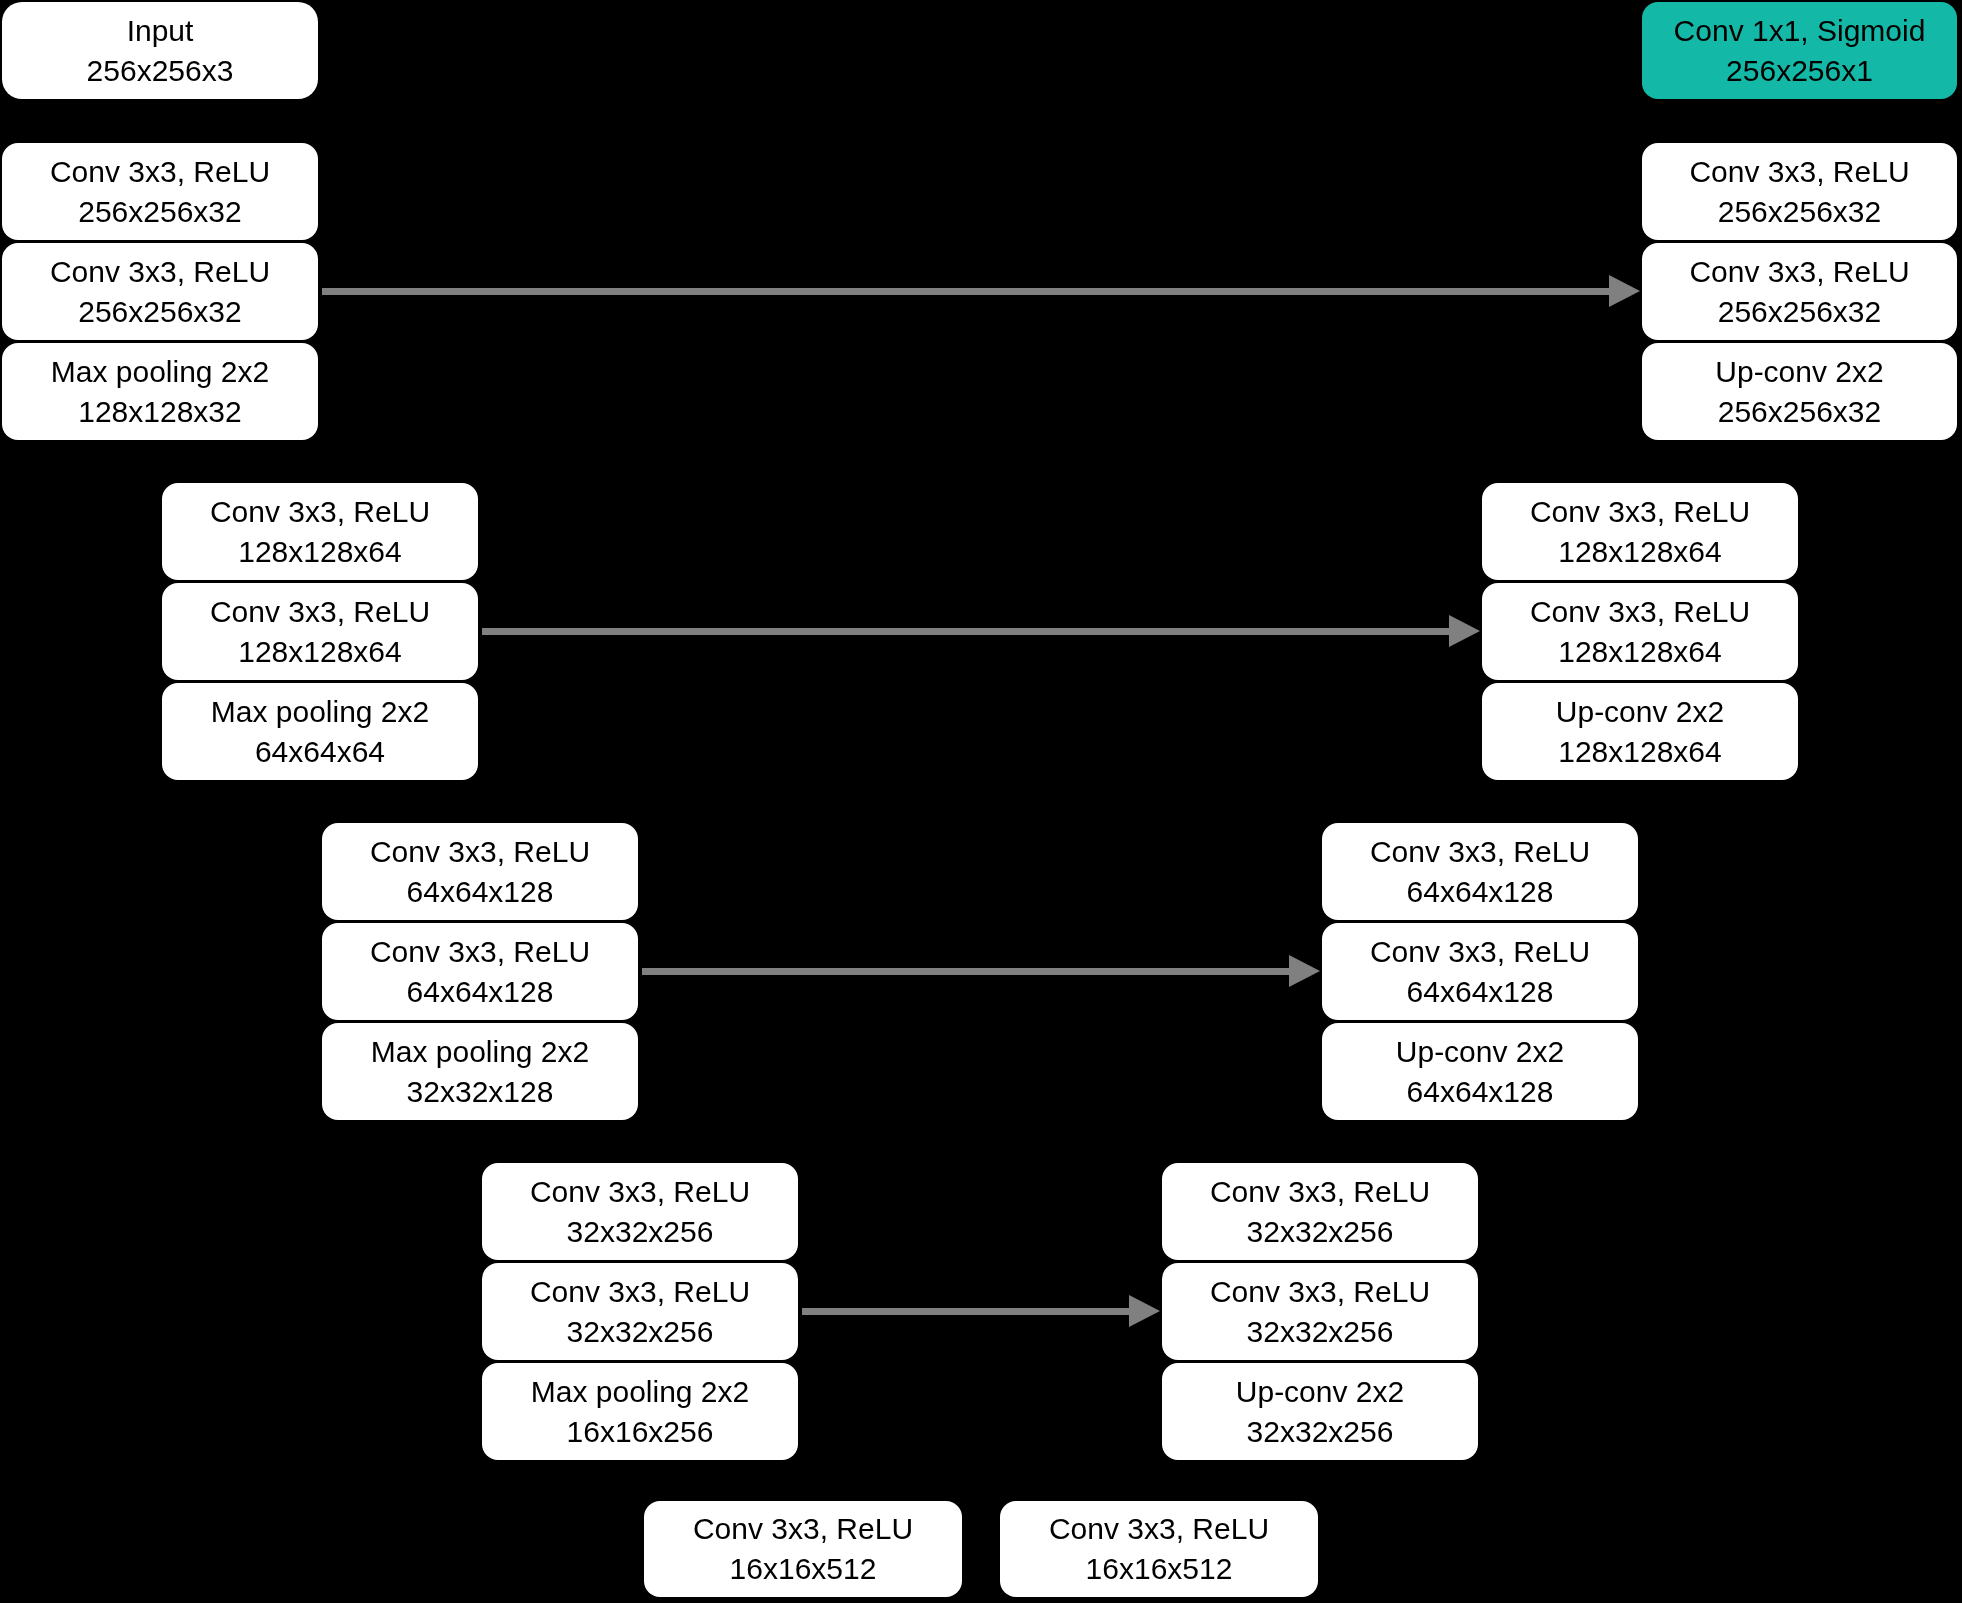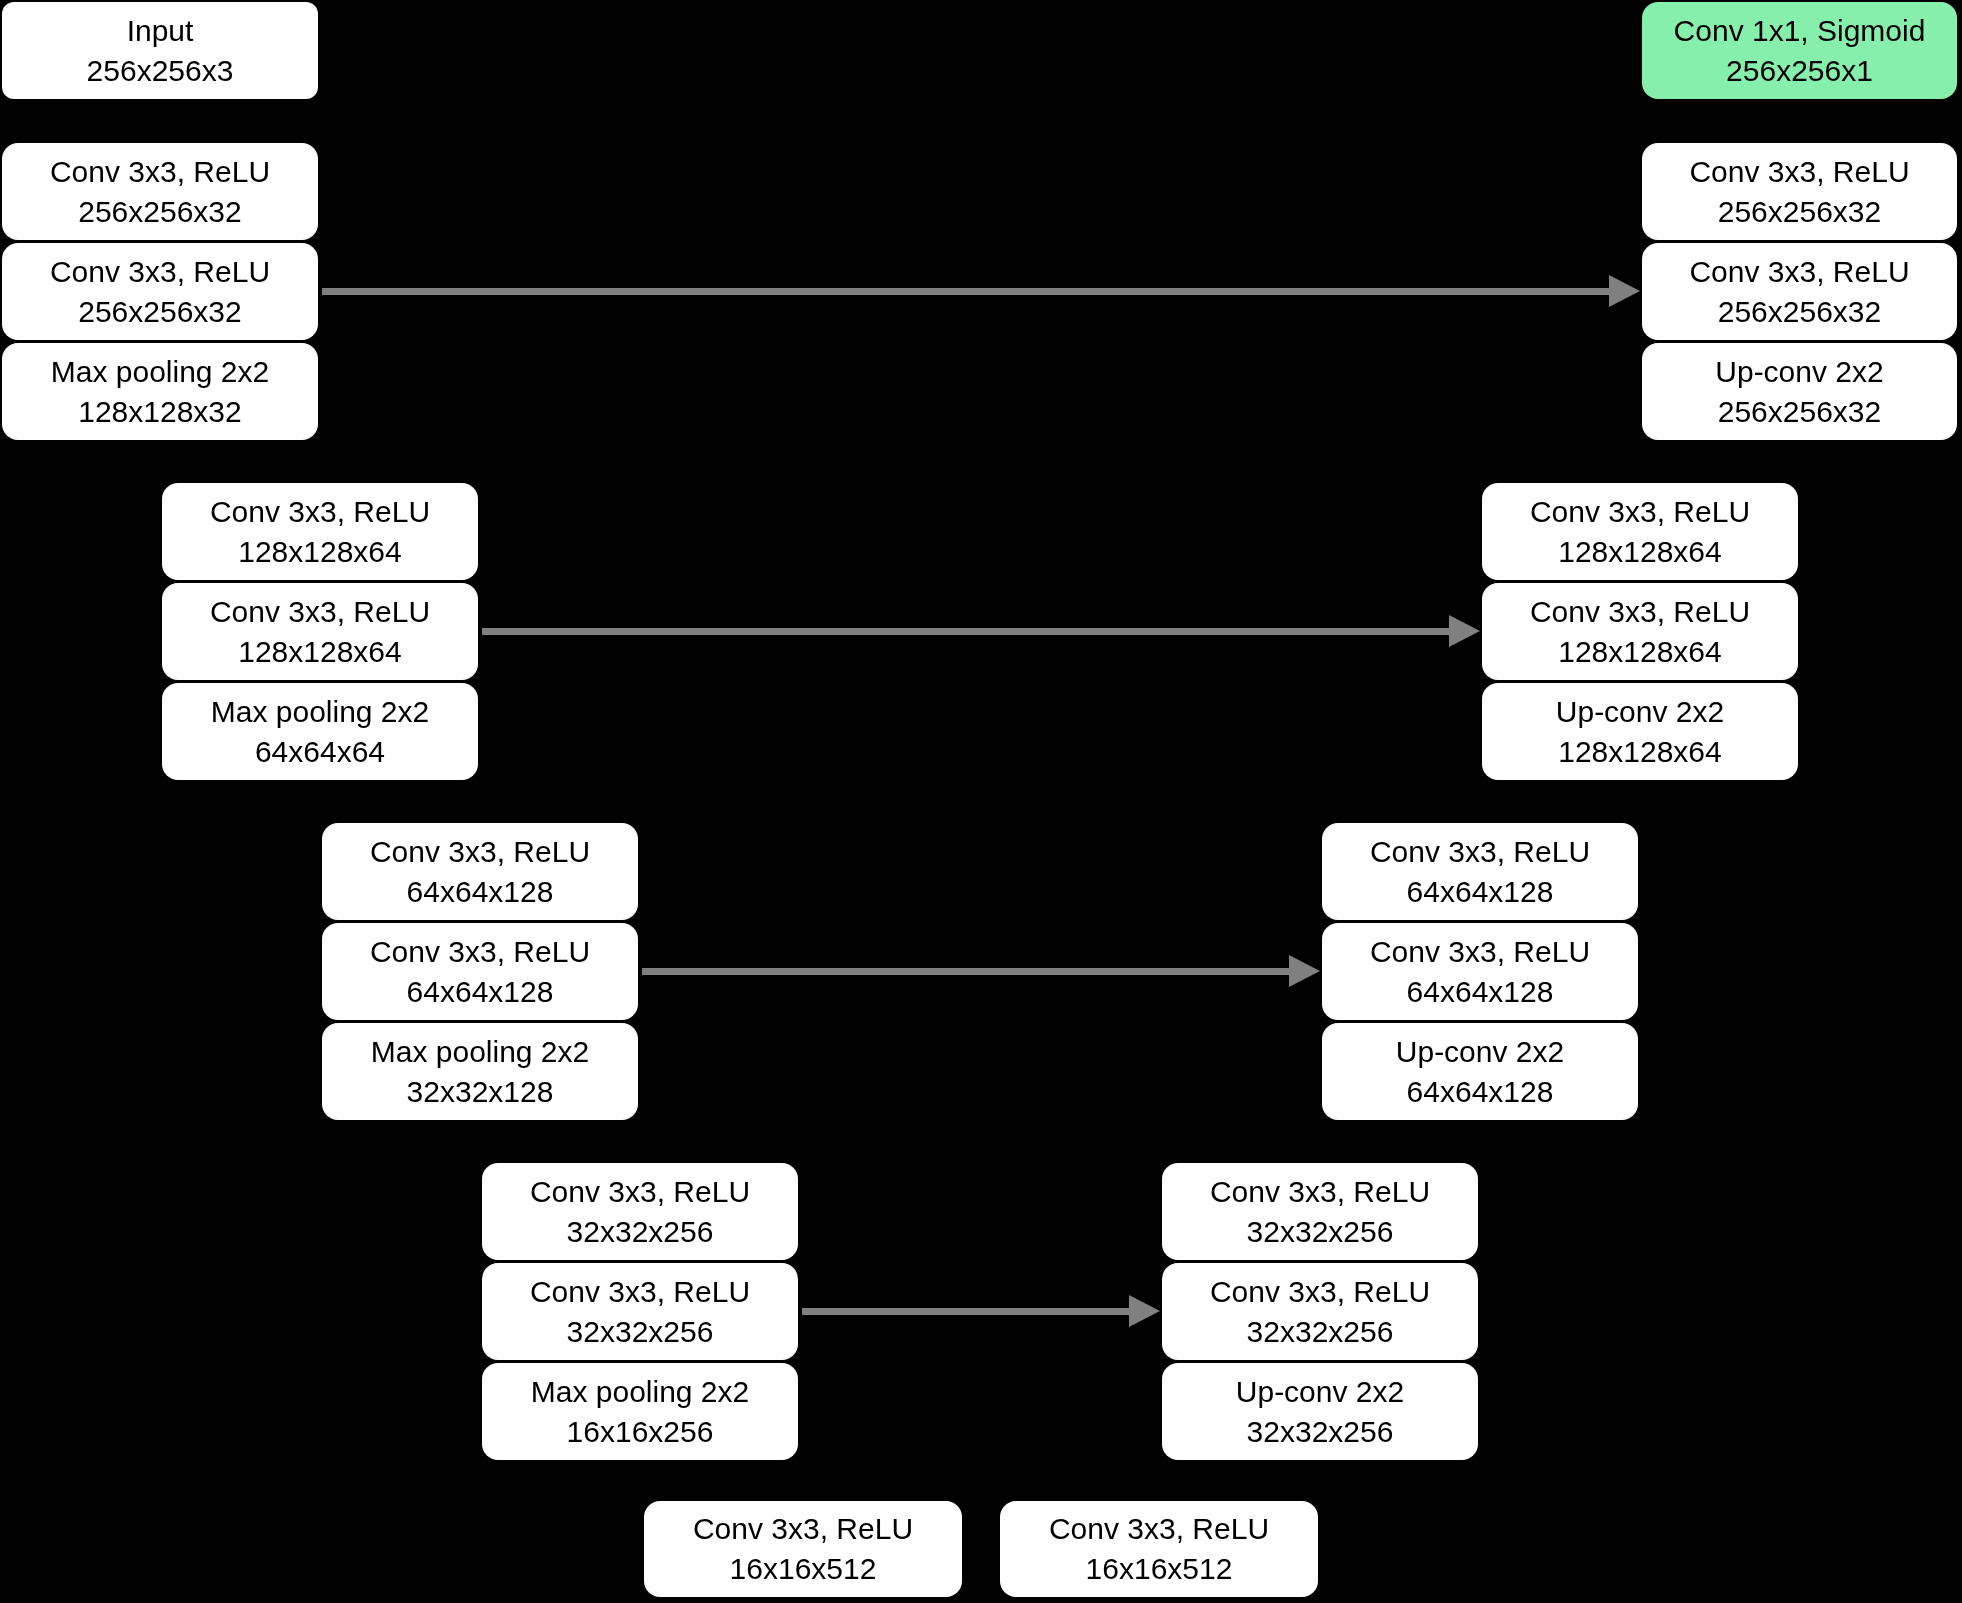--- a/index.html
+++ b/index.html
@@ -51,21 +51,21 @@
     height: 0;
     border-top: 16px solid transparent;
     border-bottom: 16px solid transparent;
     border-left: 31px solid #808080;
   }
 </style>
 </head>
 <body>
 
 <div id="canvas" style="width: 1962px; height: 1603px; background: rgb(0, 0, 0);">
-    <div class="node" style="left: 2px; top: 2px; width: 316px; height: 97px; background: rgb(255, 255, 255); color: rgb(0, 0, 0); border-radius: 12px;">
+    <div class="node" style="left: 2px; top: 2px; width: 316px; height: 97px; background: rgb(255, 255, 255); color: rgb(0, 0, 0); border-radius: 20px;">
       <span>Input</span>
       <span>256x256x3</span>
     </div>
     <div class="node" style="left: 2px; top: 143px; width: 316px; height: 97px; background: rgb(255, 255, 255); color: rgb(0, 0, 0); border-radius: 16px;">
       <span>Conv 3x3, ReLU</span>
       <span>256x256x32</span>
     </div>
     <div class="node" style="left: 2px; top: 243px; width: 316px; height: 97px; background: rgb(255, 255, 255); color: rgb(0, 0, 0); border-radius: 16px;">
       <span>Conv 3x3, ReLU</span>
       <span>256x256x32</span>
@@ -147,21 +147,21 @@
       <span>128x128x64</span>
     </div>
     <div class="node" style="left: 1482px; top: 583px; width: 316px; height: 97px; background: rgb(255, 255, 255); color: rgb(0, 0, 0); border-radius: 16px;">
       <span>Conv 3x3, ReLU</span>
       <span>128x128x64</span>
     </div>
     <div class="node" style="left: 1482px; top: 683px; width: 316px; height: 97px; background: rgb(255, 255, 255); color: rgb(0, 0, 0); border-radius: 16px;">
       <span>Up-conv 2x2</span>
       <span>128x128x64</span>
     </div>
-    <div class="node" style="left: 1642px; top: 2px; width: 315px; height: 97px; background: #86efac; color: rgb(0, 0, 0); border-radius: 16px;">
+    <div class="node" style="left: 1642px; top: 2px; width: 315px; height: 97px; background: #14b8a6; color: rgb(0, 0, 0); border-radius: 16px;">
       <span>Conv 1x1, Sigmoid</span>
       <span>256x256x1</span>
     </div>
     <div class="node" style="left: 1642px; top: 143px; width: 315px; height: 97px; background: rgb(255, 255, 255); color: rgb(0, 0, 0); border-radius: 16px;">
       <span>Conv 3x3, ReLU</span>
       <span>256x256x32</span>
     </div>
     <div class="node" style="left: 1642px; top: 243px; width: 315px; height: 97px; background: rgb(255, 255, 255); color: rgb(0, 0, 0); border-radius: 16px;">
       <span>Conv 3x3, ReLU</span>
       <span>256x256x32</span>

